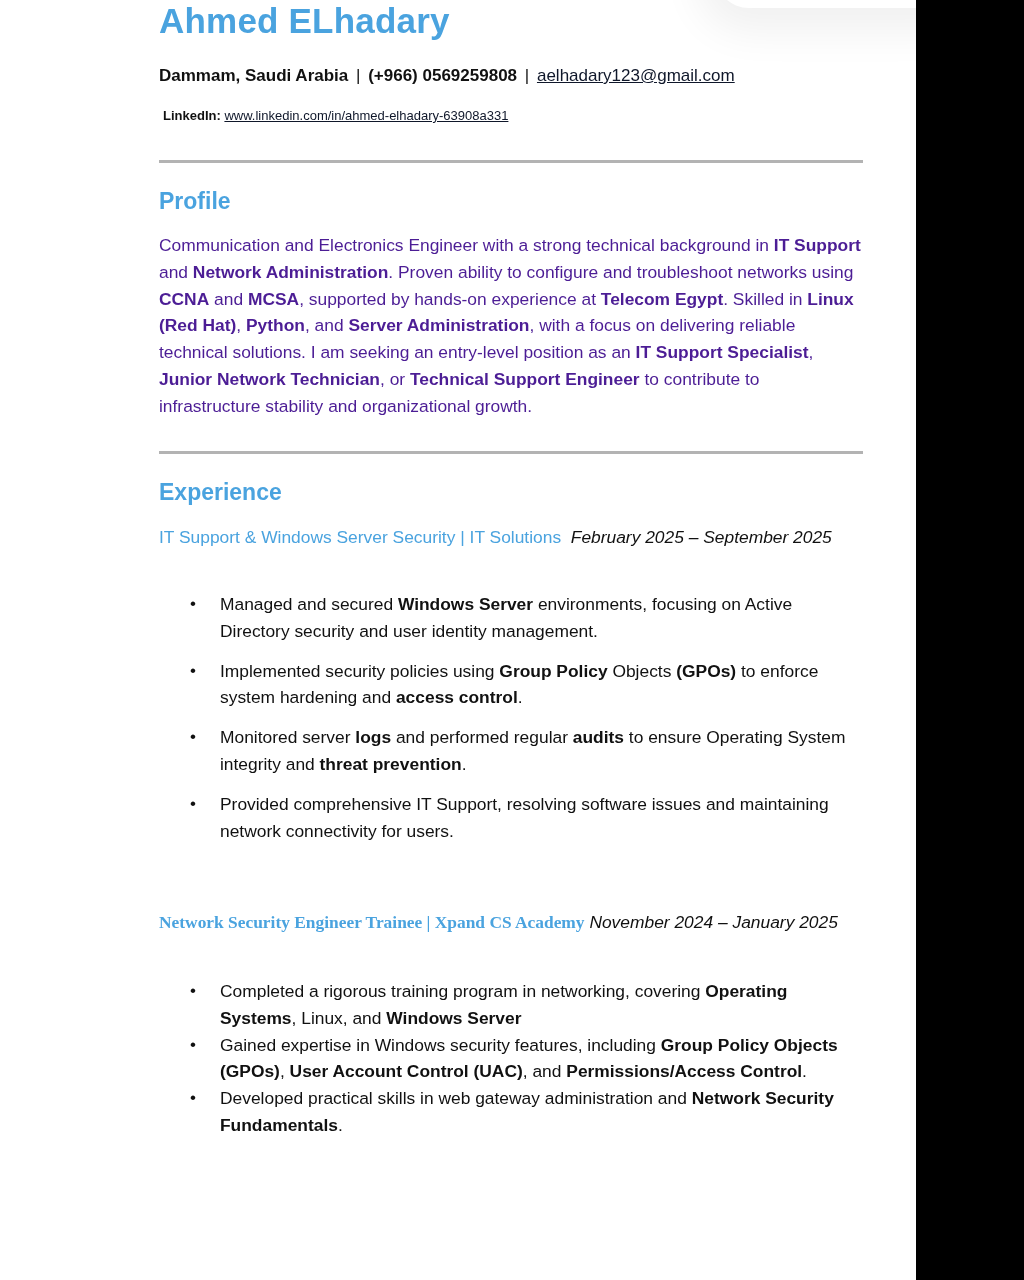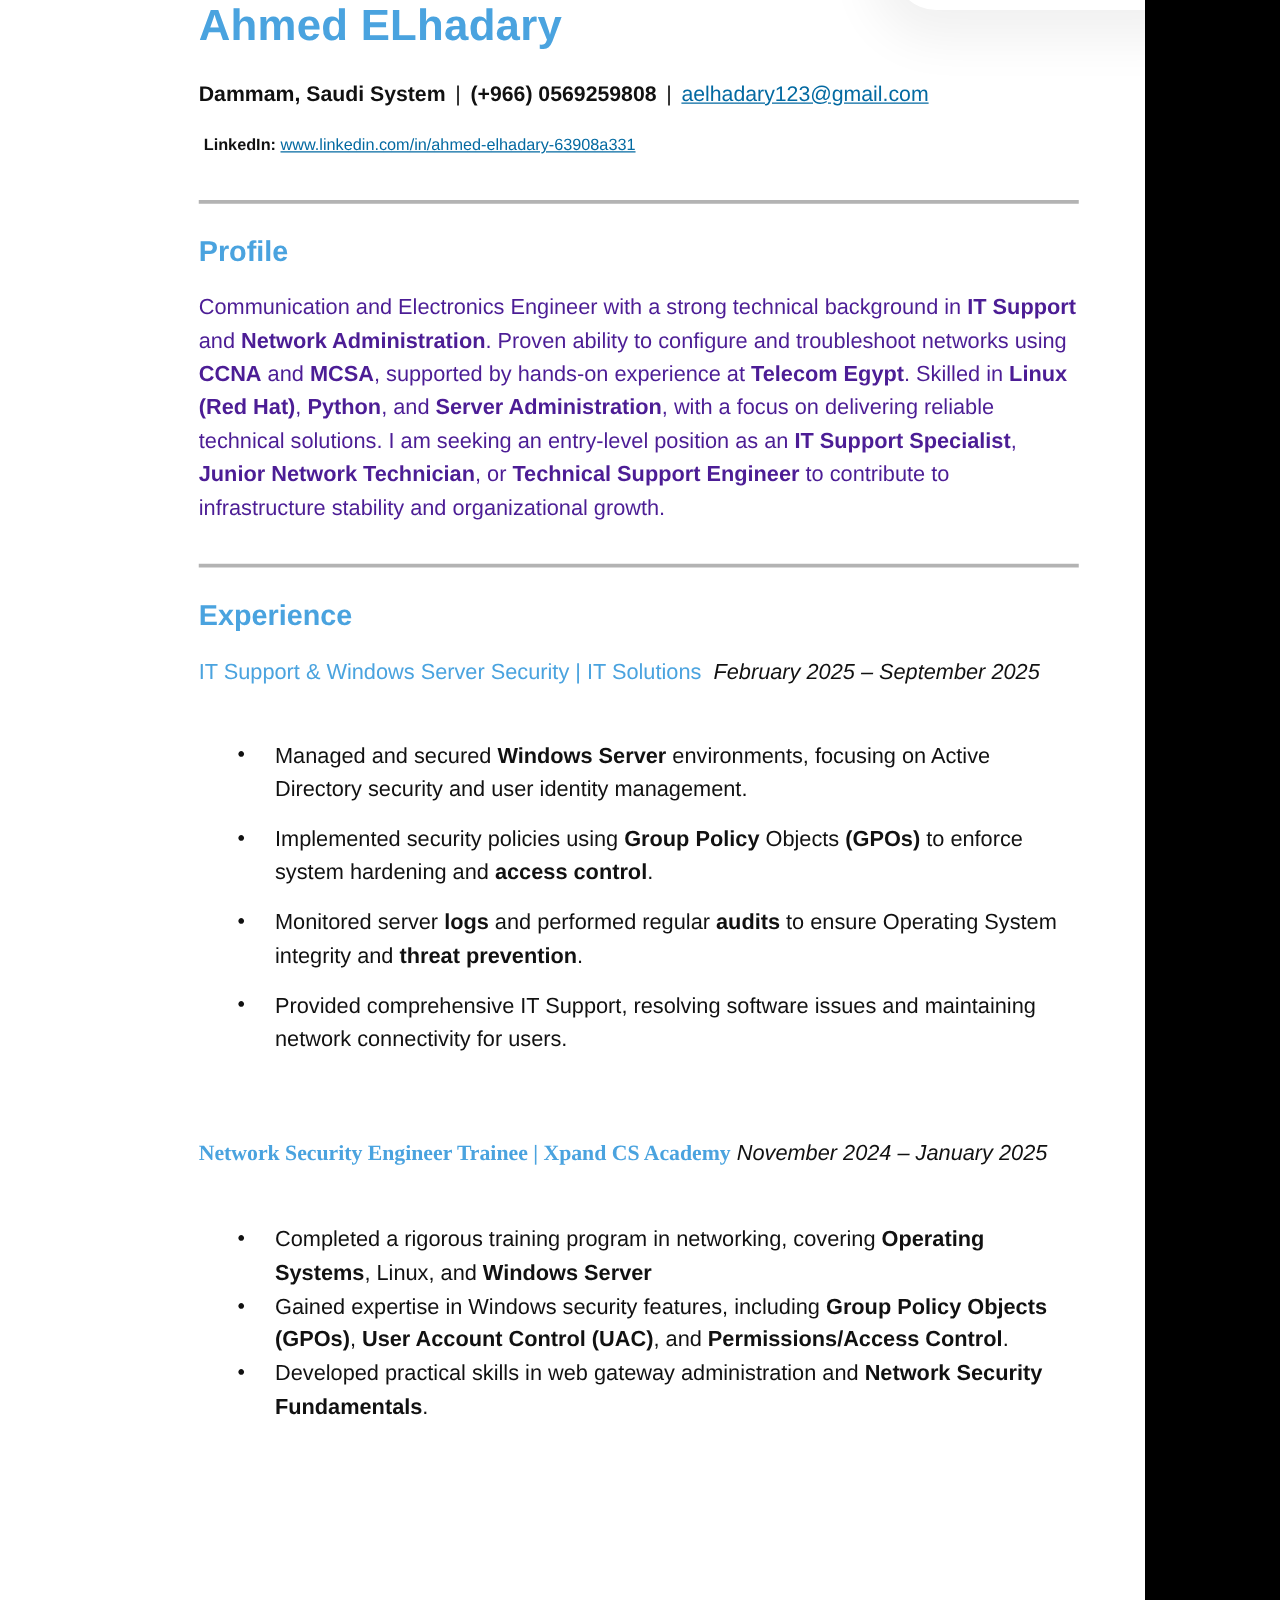--- a/index.html
+++ b/index.html
@@ -31,21 +31,21 @@
       font-size: 35px; font-weight: bold; color: #4aa3df;
       line-height: 42px; letter-spacing: 0.2px;
       white-space: nowrap;
     }
     .contact {
       position: absolute; top: 64px; left: 0;
       font-size: 17px; font-weight: bold; line-height: 24px;
       white-space: nowrap;
     }
     .contact .sep { font-weight: normal; margin: 0 3px; }
-    .link { color: #0369a1; text-decoration: underline; font-weight: normal; }
+    .link { color: #0f172a; text-decoration: underline; font-weight: normal; }
     .linkedin {
       position: absolute; top: 104px; left: 4px;
       font-size: 13px; line-height: 24px; white-space: nowrap;
     }
     .linkedin .lbl { font-weight: bold; }
     .rule {
       position: absolute; left: 0; width: 704px; height: 3px;
       background: #b3b3b3;
     }
     .section-title {
@@ -79,21 +79,21 @@
 </head>
 <body>
 
 <div class="page">
   <div class="popup-shadow"></div>
 
   <div class="content">
     <div class="name">Ahmed ELhadary</div>
 
     <div class="contact">
-      <span>Dammam, Saudi System</span>
+      <span>Dammam, Saudi Arabia</span>
       <span class="sep">|</span>
       <span>(+966) 0569259808</span>
       <span class="sep">|</span>
       <span class="link">aelhadary123@gmail.com</span>
     </div>
 
     <div class="linkedin">
       <span class="lbl">LinkedIn:</span>
       <span class="link">www.linkedin.com/in/ahmed-elhadary-63908a331</span>
     </div>

